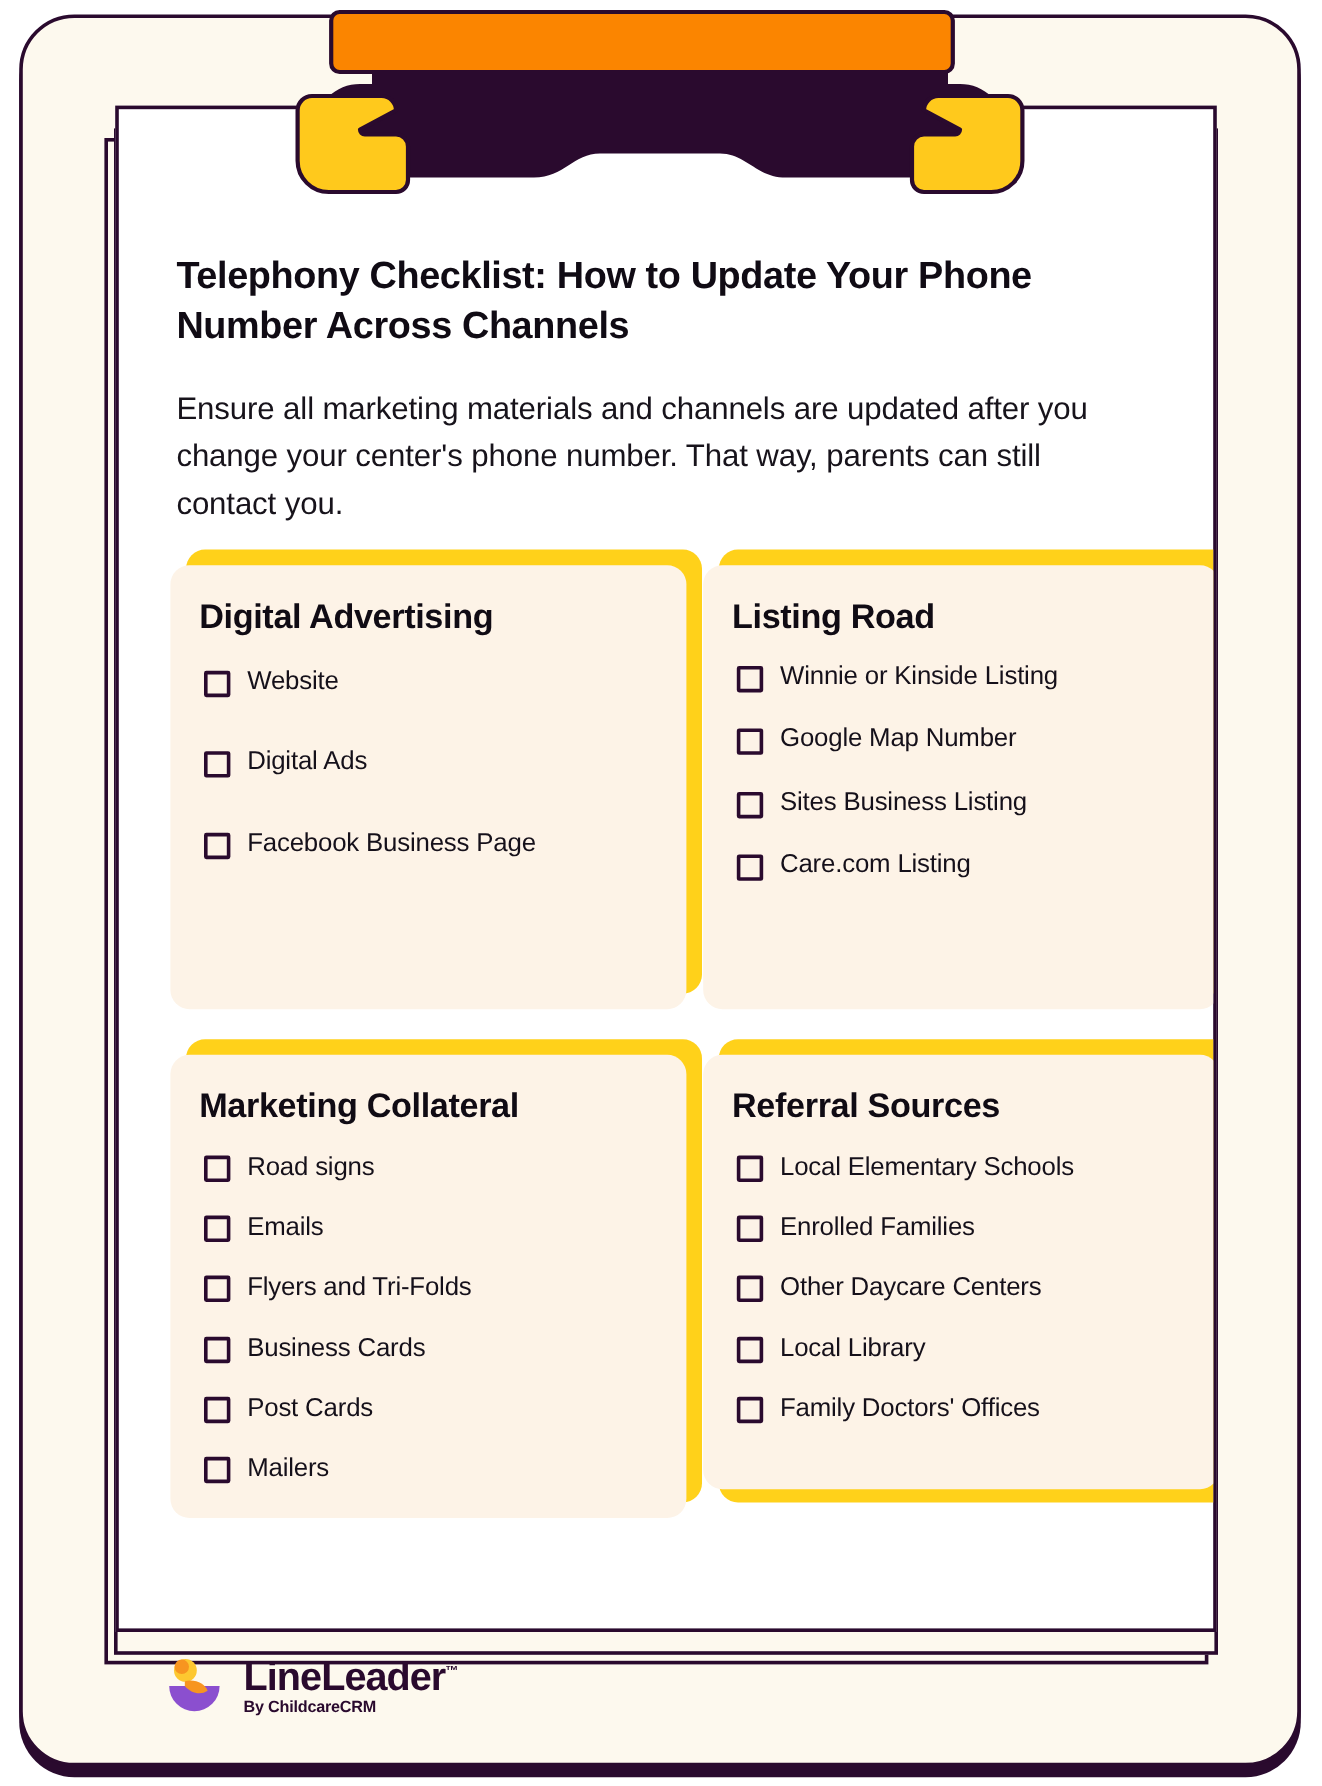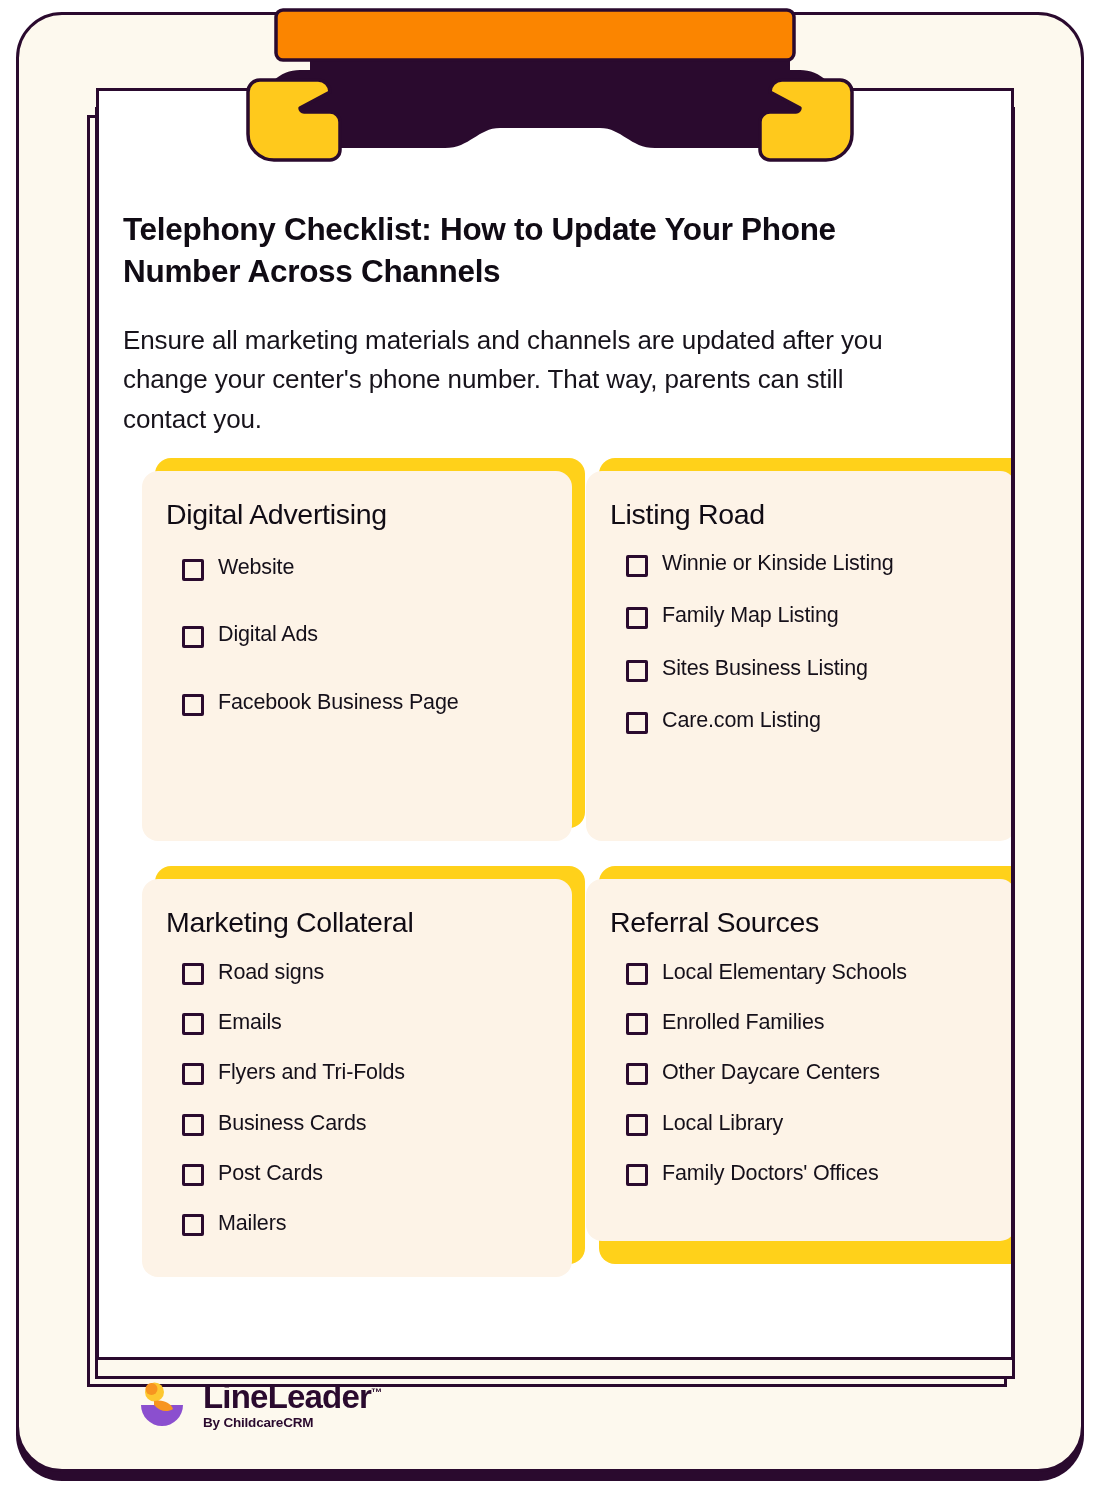--- a/index.html
+++ b/index.html
@@ -65,21 +65,21 @@
   
   .content {
     position: absolute;
     left: 0;
     top: 0;
     width: 918px;
     padding: 0;
   }
 
   .headings {
-    padding: 118px 56px 0 24px;
+    padding: 118px 56px 0 48px;
   }
   .title {
     margin: 0;
     font-size: 31.5px;
     font-weight: 700;
     line-height: 1.33;
     letter-spacing: -0.3px;
     color: #100B14;
   }
   .intro {
@@ -120,27 +120,27 @@
     border-radius: 16px;
     padding: 26px 20px 24px 24px;
     min-height: 370px;
     box-sizing: border-box;
   }
   .card.r2 .face { min-height: 362px; }
 
   .card-title {
     margin: 0 0 6px 0;
     font-size: 28.5px;
-    font-weight: 400;
+    font-weight: 700;
     letter-spacing: -0.3px;
     color: #100B14;
     line-height: 1.2;
   }
 
-  .items { list-style: none; margin: 16px; padding: 0; }
+  .items { list-style: none; margin: 4px; padding: 0; }
   .item {
     display: flex;
     align-items: flex-start;
     gap: 14px;
   }
   .checkbox {
     flex: 0 0 auto;
     width: 22px;
     height: 22px;
     box-sizing: border-box;
@@ -249,21 +249,21 @@
           <div class="shadow"></div>
           <div class="face">
             <h2 class="card-title">Listing Road</h2>
             <ul class="items">
               <li class="item">
                 <span class="checkbox"></span>
                 <span class="item-label">Winnie or Kinside Listing</span>
               </li>
               <li class="item">
                 <span class="checkbox"></span>
-                <span class="item-label">Family Map Listing</span>
+                <span class="item-label">Google Map Number</span>
               </li>
               <li class="item">
                 <span class="checkbox"></span>
                 <span class="item-label">Sites Business Listing</span>
               </li>
               <li class="item">
                 <span class="checkbox"></span>
                 <span class="item-label">Care.com Listing</span>
               </li>
             </ul>

